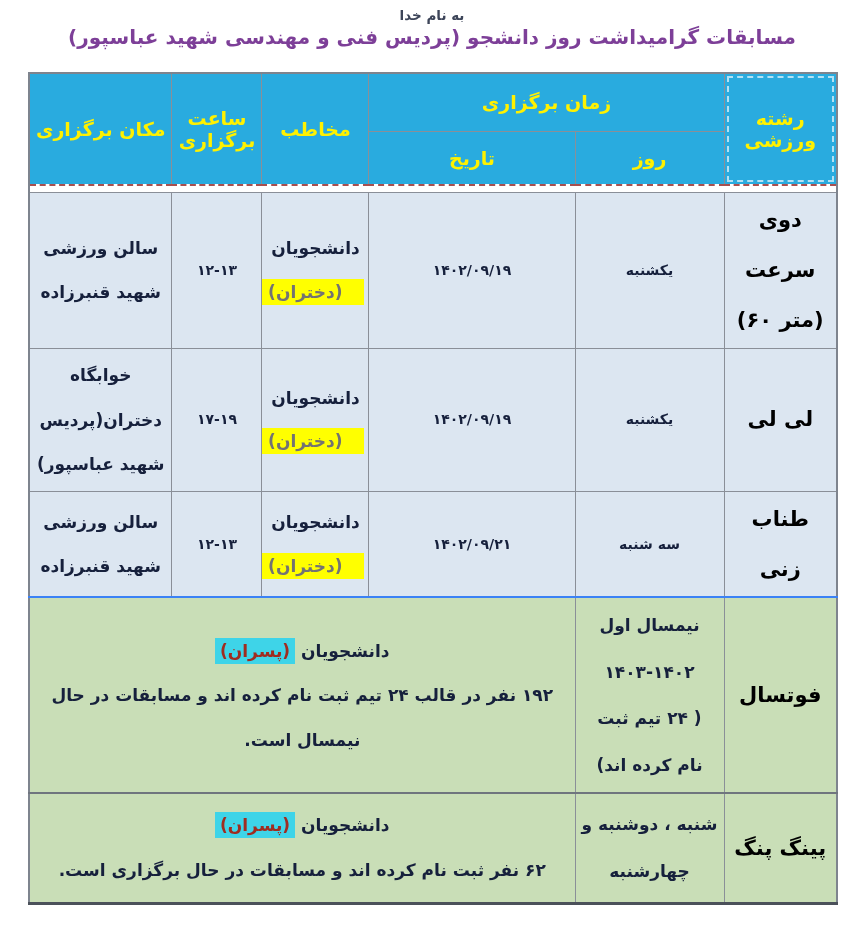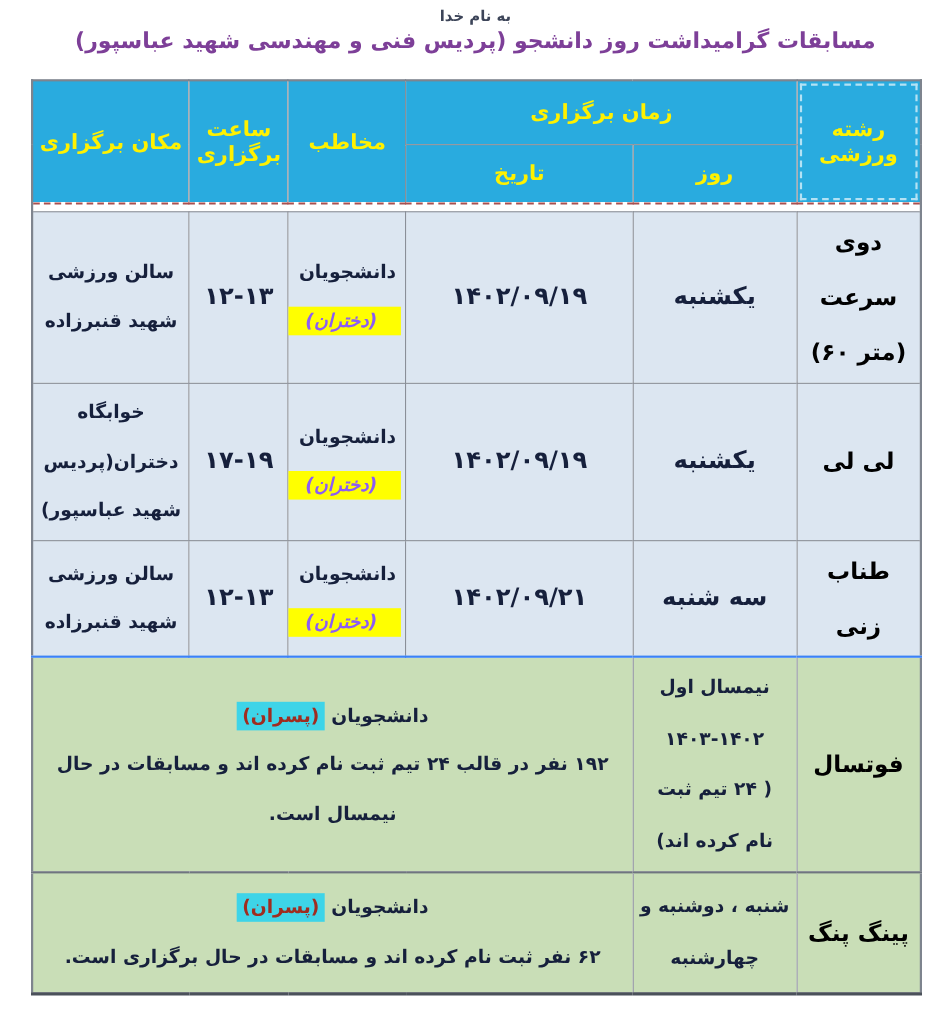--- a/index.html
+++ b/index.html
@@ -40,29 +40,29 @@
   tr.row1{height:112px;margin-top:12px;}
   tr.row2{height:143px;}
   tr.row3{height:100px;}
   tr.row4{height:196px;}
   tr.row4 td{border-top:2px solid #3b82f6;}
   tr.row5{height:100px;}
   tr.row5 td{border-top:2px solid #6f757e;border-bottom:3px solid #4b515a;}
   .cell-sport{font-size:21px;font-weight:bold;color:#000000;line-height:2.4;}
   .cell-sport .ltr{direction:ltr;unicode-bidi:isolate;}
   .cell-day,.cell-date,.cell-hour{
-    font-size:22px;font-weight:bold;color:#16203c;line-height:2.2;
+    font-size:14px;font-weight:bold;color:#16203c;line-height:2.2;
   }
   .cell-aud{font-size:17px;font-weight:bold;color:#16203c;line-height:1;}
   .cell-aud .line{margin:11px 0;line-height:1.9;}
   .cell-place{font-size:17px;font-weight:bold;color:#16203c;line-height:2.6;}
   .cell-sem{font-size:17px;font-weight:bold;color:#16203c;line-height:2.75;}
   .cell-detail{font-size:17px;font-weight:bold;color:#16203c;}
   .cell-detail .line{margin:14px 0;line-height:1.8;}
-  mark.hl-yellow{background:#ffff00;color:#8b5cf6;padding:3px 22px;font-weight:bold;font-style:italic;}
+  mark.hl-yellow{background:#ffff00;color:#737373;padding:3px 22px;font-weight:bold;}
   mark.hl-cyan{background:#3ed4e8;color:#a02c20;padding:3px 5px;font-weight:bold;}
 </style>
 </head>
 <body>
 
 <div class="bismillah">به نام خدا</div>
 <div class="title">مسابقات گرامیداشت روز دانشجو (پردیس فنی و مهندسی شهید عباسپور)</div>
 
 <table class="sched-table">
   <colgroup>

